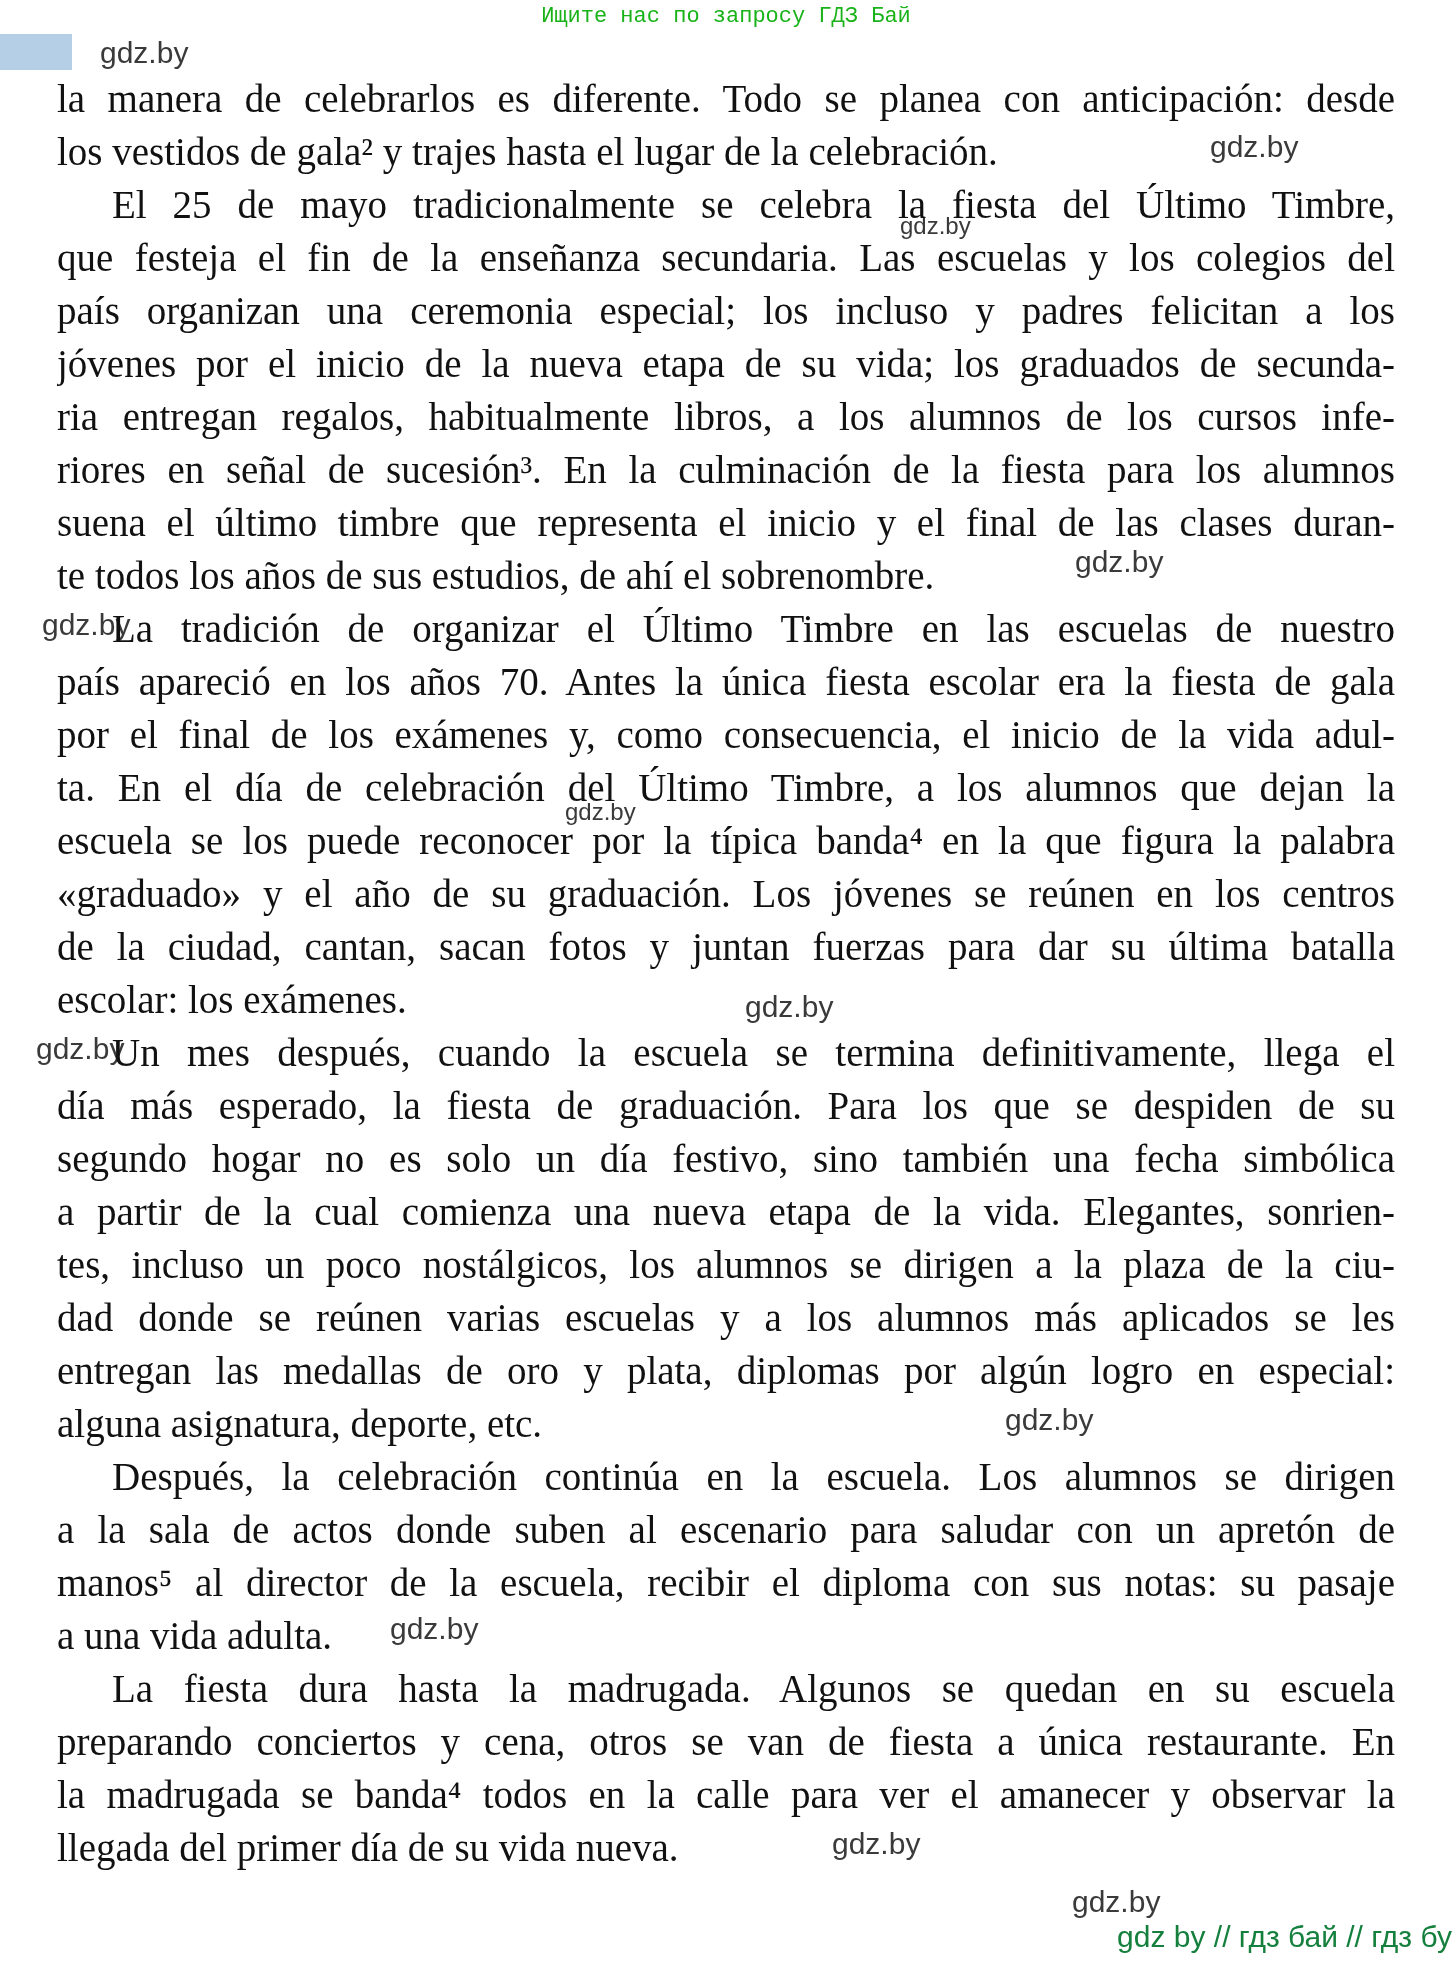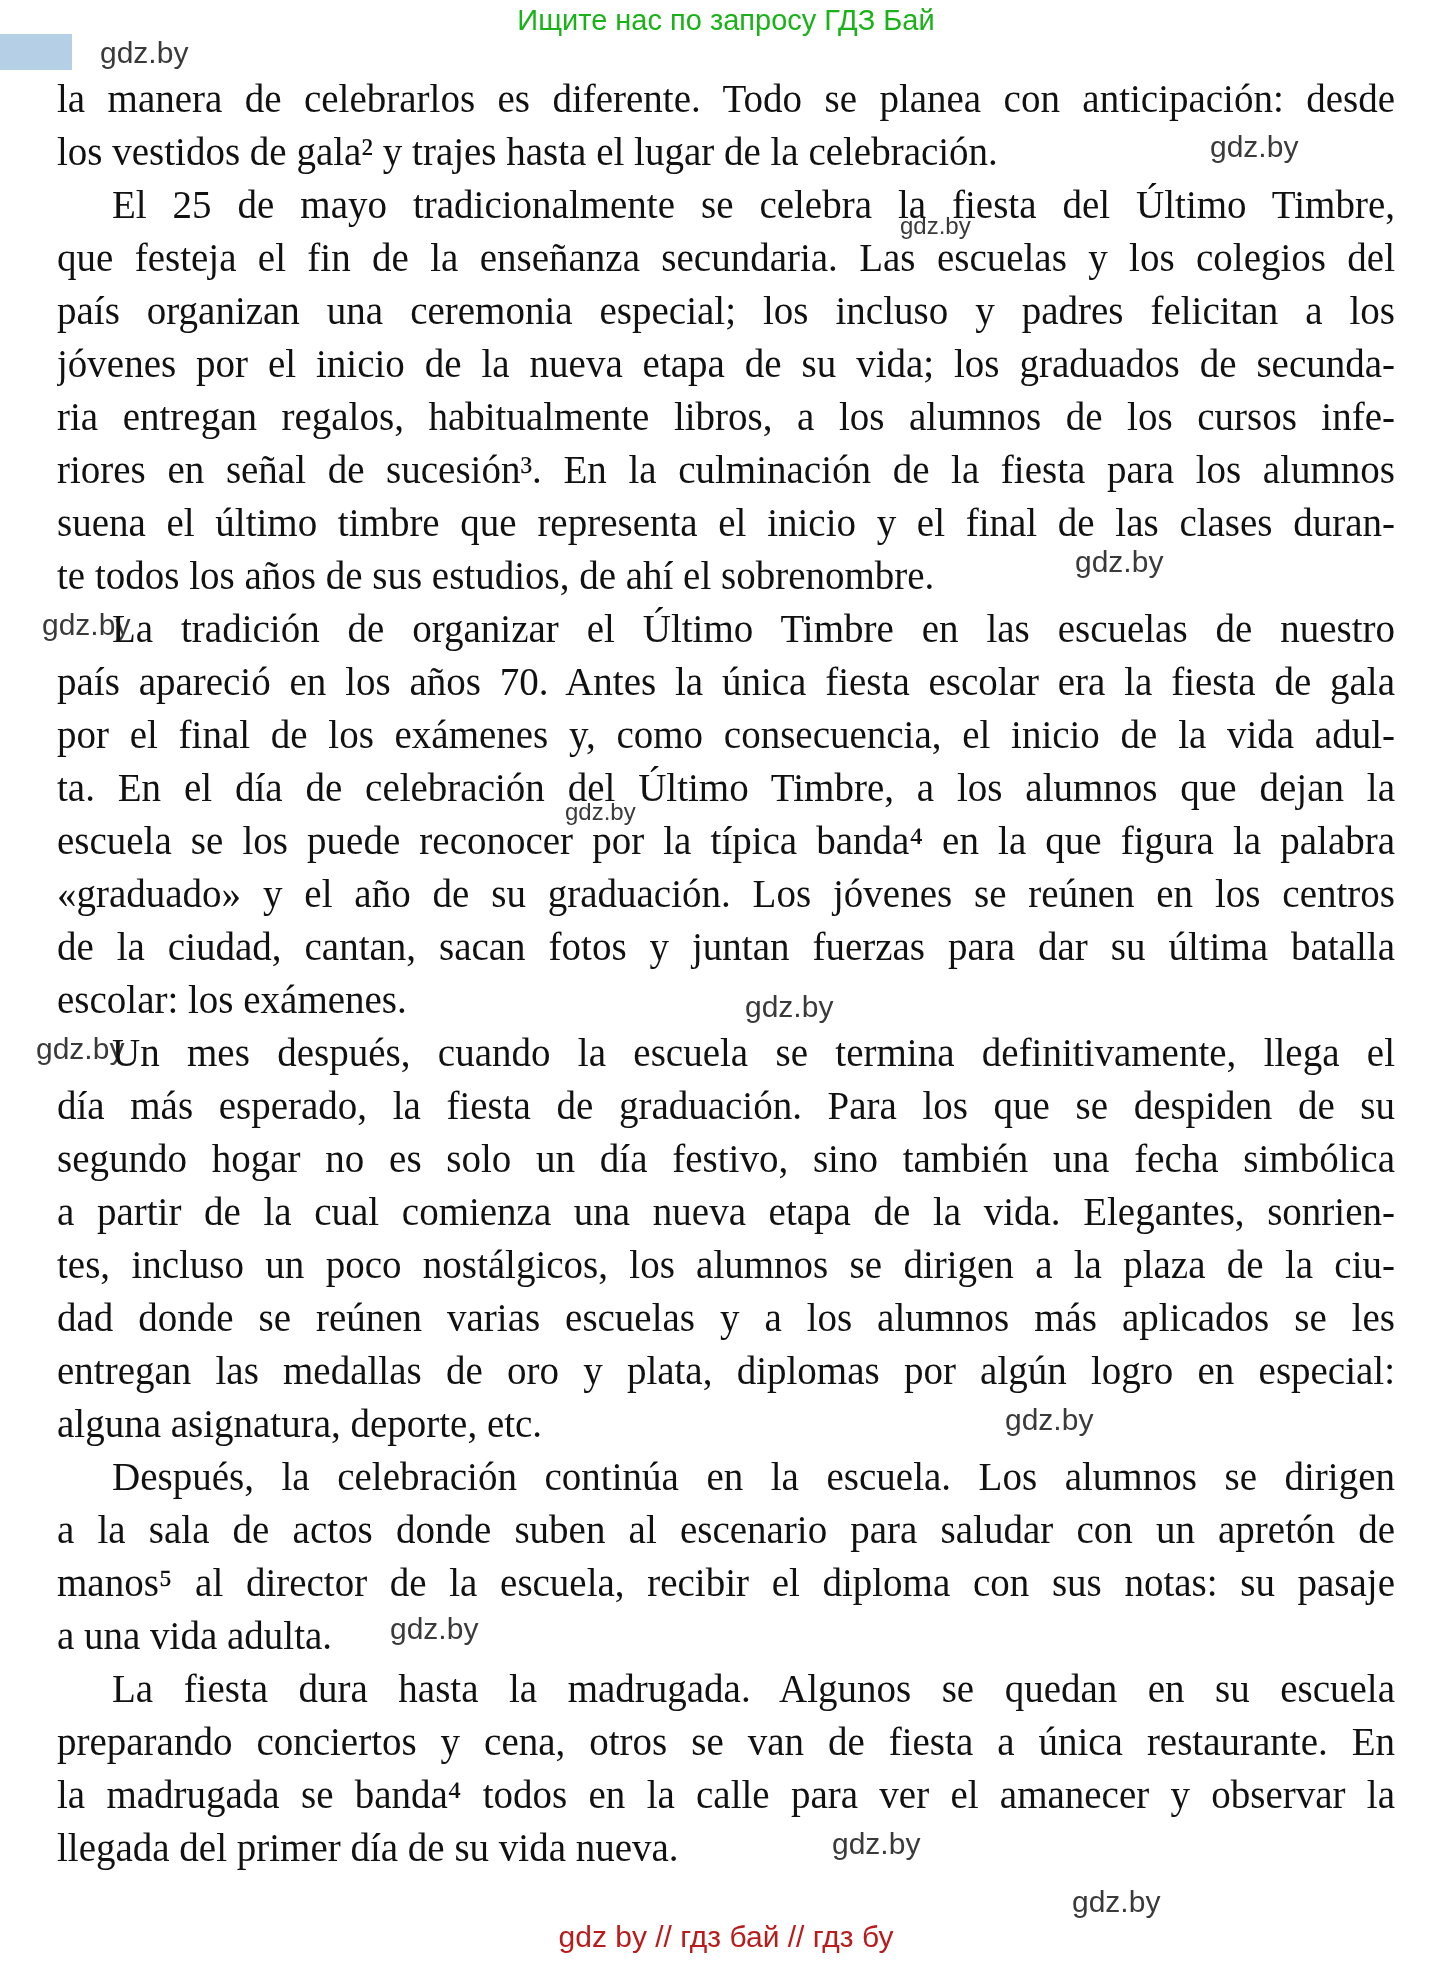--- a/index.html
+++ b/index.html
@@ -11,22 +11,22 @@
     font-family: "Liberation Serif", "DejaVu Serif", serif;
     overflow: hidden;
     margin: 0 auto;
   }
   .banner {
     position: absolute;
     top: 4px;
     left: 0;
     width: 100%;
     text-align: center;
-    font-family: Liberation Sans, sans-serif;
-    font-size: 29px;
+    font-family: Liberation Mono, monospace;
+    font-size: 22px;
     color: #19b319;
   }
   .corner-box {
     position: absolute;
     left: 0;
     top: 34px;
     width: 72px;
     height: 36px;
     background: #b5d0e6;
   }
@@ -54,24 +54,24 @@
     height: 53px;
     overflow: hidden;
   }
   .line.indent { text-indent: 55px; }
   .line.last { text-align-last: left; }
   .footer {
     position: absolute;
     left: 0;
     top: 1920px;
     width: 100%;
-    text-align: center;
+    text-align: right;
     font-family: "Liberation Sans", "DejaVu Sans", sans-serif;
     font-size: 30px;
-    color: #b91c1c;
+    color: #15803d;
   }
 </style>
 </head>
 <body>
 
 <div class="page">
 
   <div class="banner">Ищите нас по запросу ГДЗ Бай</div>
 
   <div class="corner-box"></div>

